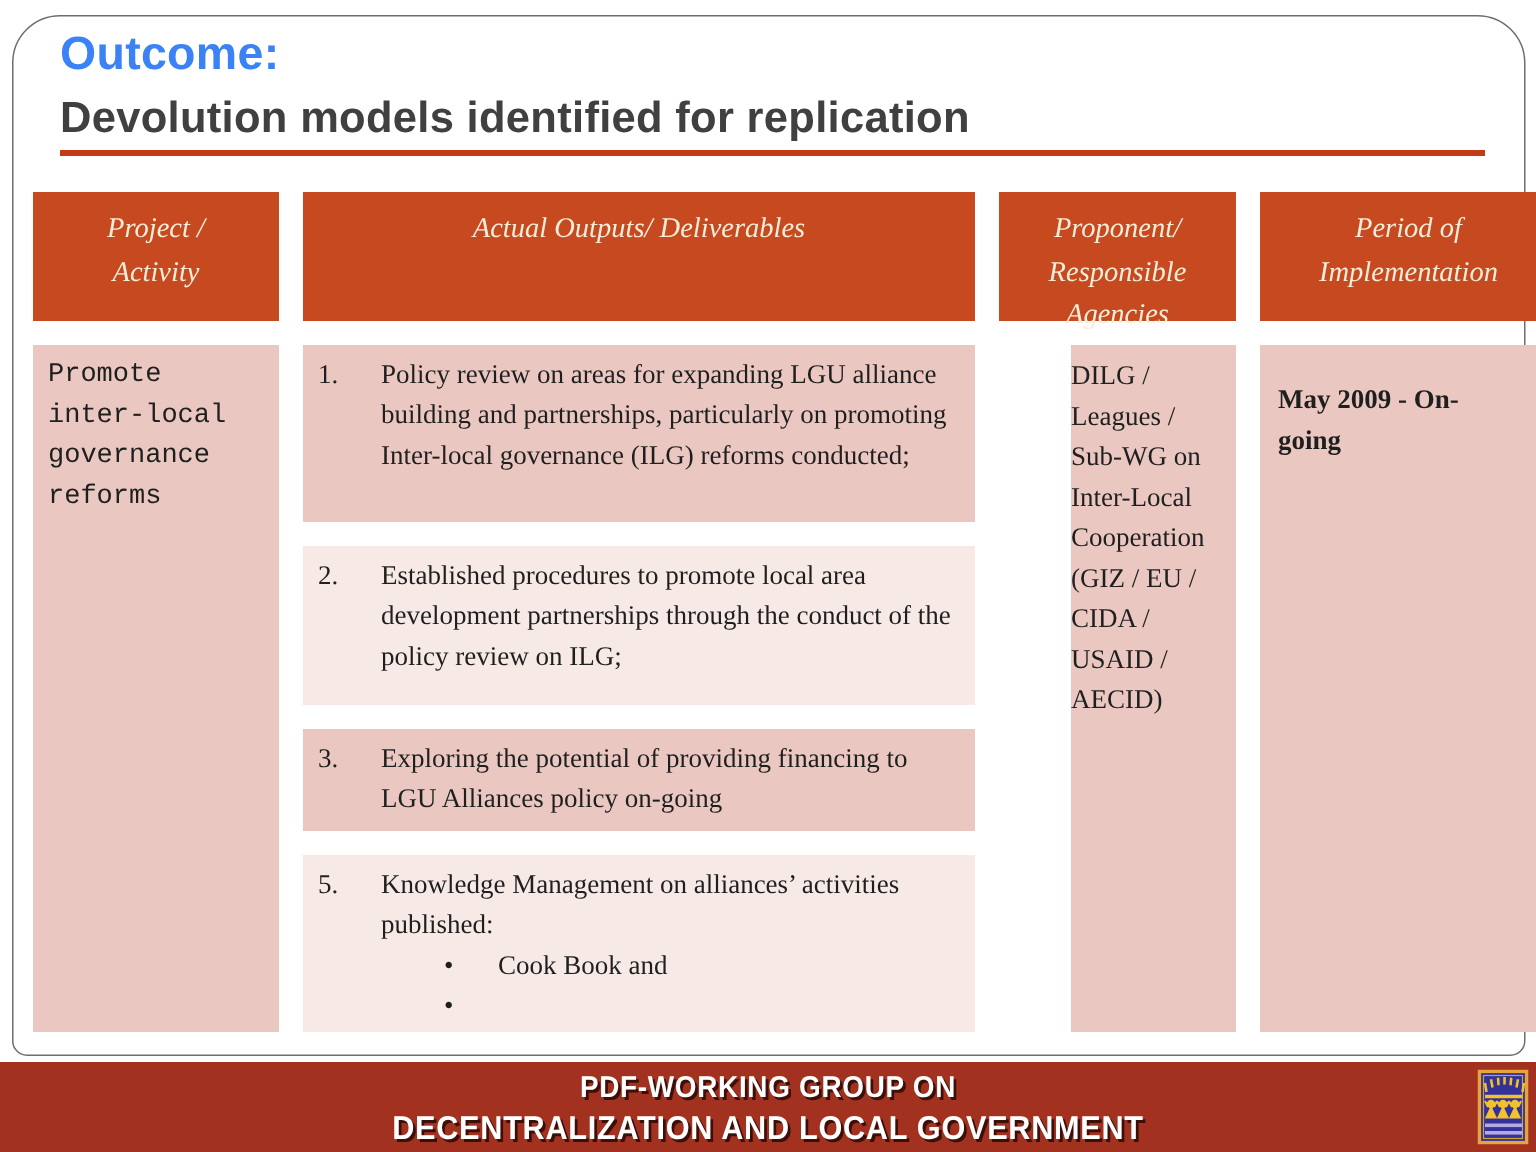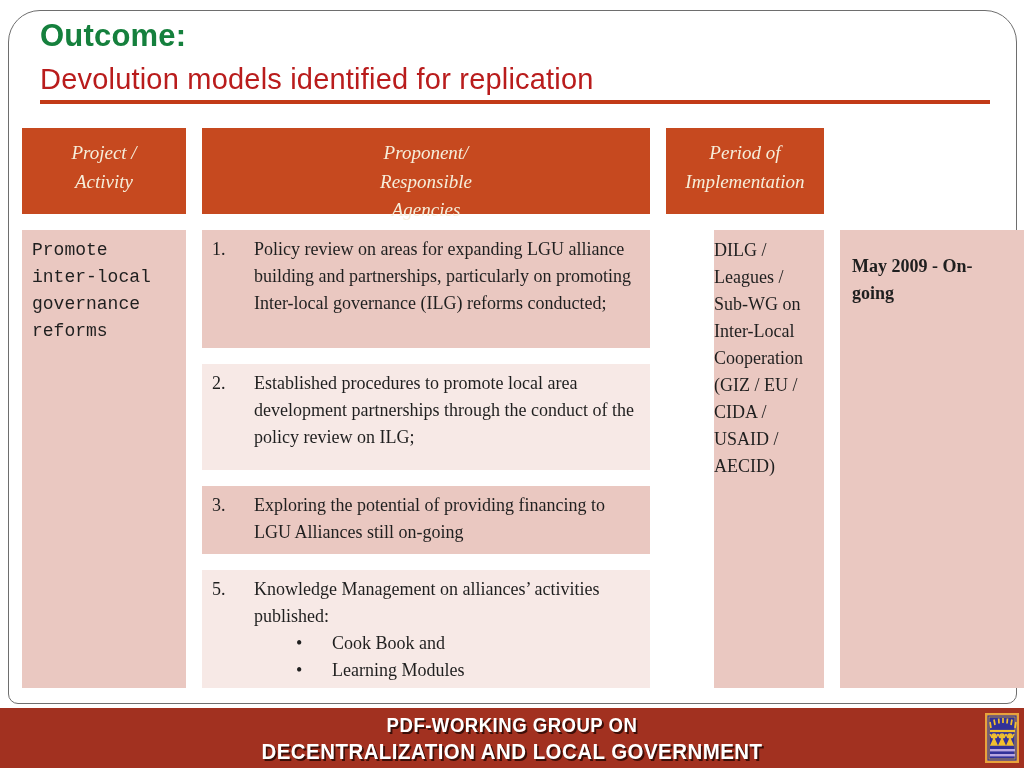--- a/index.html
+++ b/index.html
@@ -9,22 +9,22 @@
   .slide { position:absolute; inset:0; background:#ffffff; }
 
   .slide-frame {
     position:absolute; left:8px; top:10px; width:1009px; height:694px;
     border:1.5px solid #6e6e6e; border-radius:32px 32px 10px 10px;
     pointer-events:none;
   }
 
   
   .title-wrap { position:absolute; left:40px; top:18px; width:950px; font-family:"Liberation Sans", sans-serif; }
-  .title { color:#15803d; font-size:31px; font-weight:700; letter-spacing:0.2px; }
-  .subtitle { color:#b91c1c; font-size:29px; font-weight:400; margin-top:9px; letter-spacing:0.2px; }
+  .title { color:#3b82f6; font-size:31px; font-weight:700; letter-spacing:0.2px; }
+  .subtitle { color:#404040; font-size:29px; font-weight:700; margin-top:9px; letter-spacing:0.2px; }
   .title-underline { position:absolute; left:40px; top:100px; width:950px; height:4px; background:#c23a18; }
 
   
   .tbl {
     position:absolute; left:22px; top:128px;
     display:grid;
     grid-template-columns:164px 448px 158px 198px;
     grid-template-rows:86px 118px 106px 68px 118px;
     gap:16px;
     border-radius:20px;
@@ -75,20 +75,21 @@
   <div class="title-wrap">
     <div class="title">Outcome:</div>
     <div class="subtitle">Devolution models identified for replication</div>
   </div>
   <div class="title-underline"></div>
 
   <div class="tbl">
 
     <div class="th"><span>Project /
 Activity</span></div>
+    <div class="th"><span>Actual Outputs/ Deliverables</span></div>
     <div class="th"><span>Proponent/
 Responsible
 Agencies</span></div>
     <div class="th"><span>Period of
 Implementation</span></div>
 
     <div class="cell bg-dark cell-project">
       <span>Promote inter-local governance reforms</span>
     </div>
 
@@ -102,36 +103,35 @@
     <div class="cell bg-light out-cell" style="grid-row:3;">
       <div class="out-row">
         <span class="num">2.</span>
         <span class="txt">Established procedures to promote local area development partnerships through the conduct of the policy review on ILG;</span>
       </div>
     </div>
 
     <div class="cell bg-dark out-cell" style="grid-row:4;">
       <div class="out-row">
         <span class="num">3.</span>
-        <span class="txt">Exploring the potential of providing financing to LGU Alliances still on-going</span>
+        <span class="txt">Exploring the potential of providing financing to LGU Alliances policy on-going</span>
       </div>
     </div>
 
     <div class="cell bg-light out-cell" style="grid-row:5;">
       <div class="out-row">
         <span class="num">5.</span>
         <span class="txt">Knowledge Management on alliances’ activities published:</span>
       </div>
       <div class="bullet-row">
         <span class="blt">•</span>
         <span>Cook Book and</span>
       </div>
       <div class="bullet-row">
         <span class="blt">•</span>
-        <span>Learning Modules</span>
       </div>
     </div>
 
     <div class="cell bg-dark cell-proponent">
       <span>DILG / Leagues / Sub-WG on Inter-Local Cooperation (GIZ / EU / CIDA / USAID / AECID)</span>
     </div>
 
     <div class="cell bg-dark cell-period">
       <span>May 2009 - On-going</span>
     </div>

